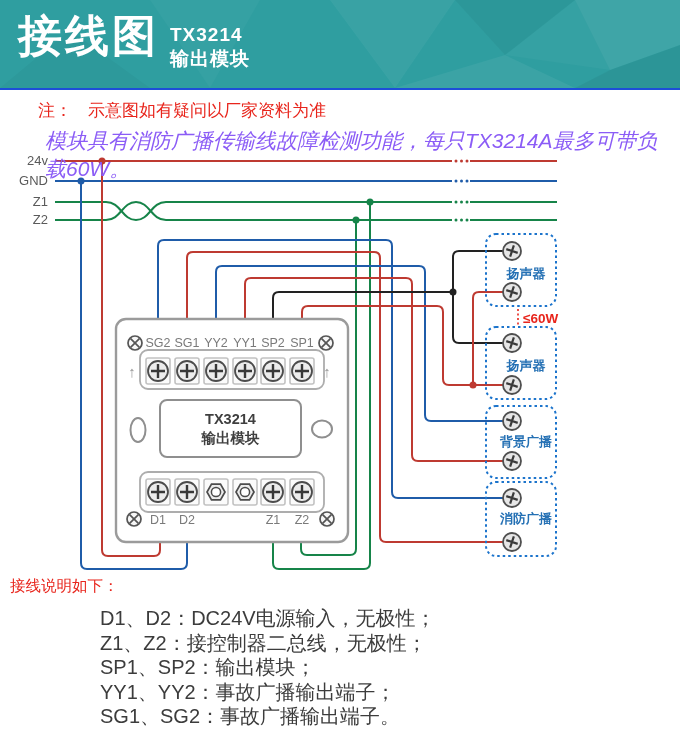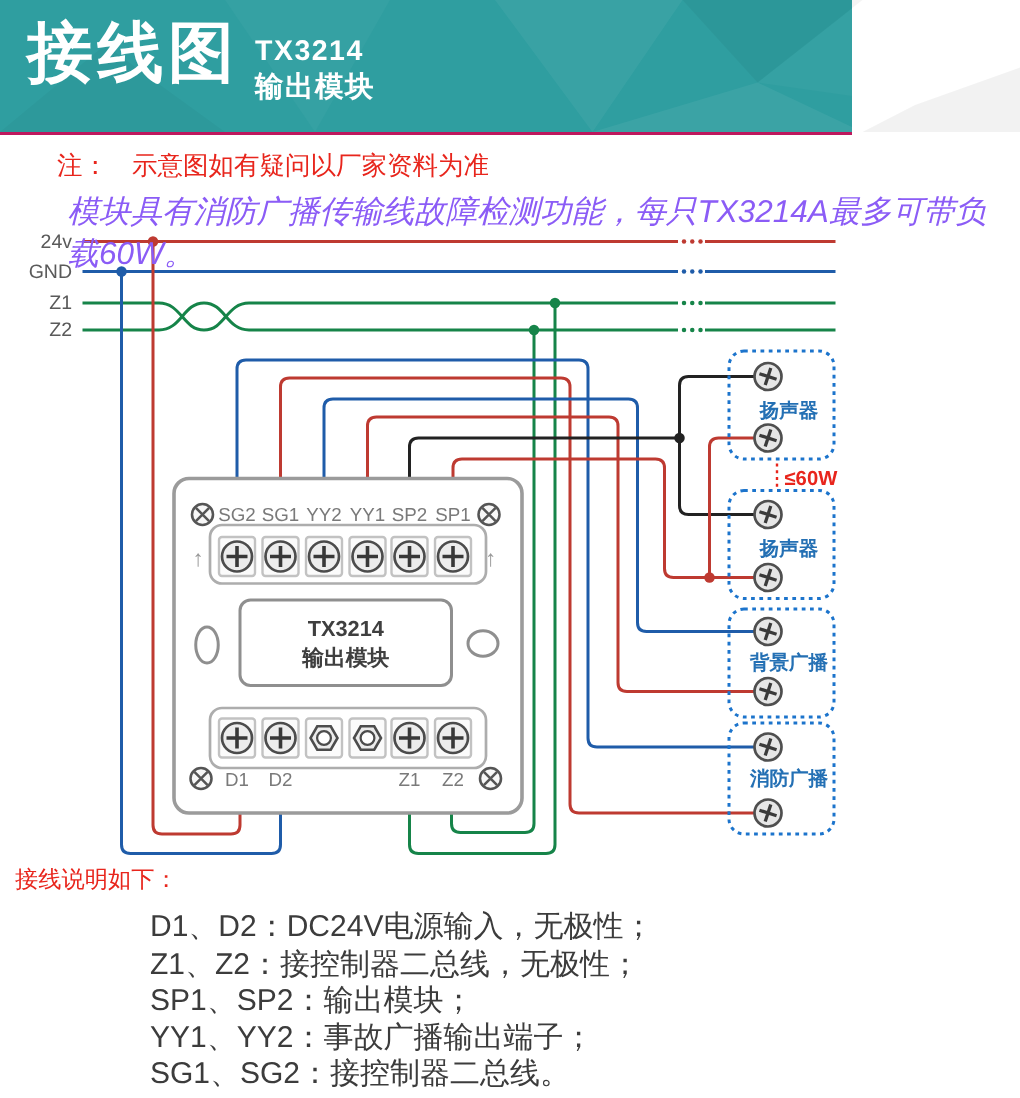--- a/index.html
+++ b/index.html
@@ -2,22 +2,22 @@
 <html style="--header-teal: #2F9EA0; --wire-red: #BE3A31; --wire-blue: #1F5CA9; --wire-green: #168449; --wire-black: #222222; --box-blue: #1C74CC; --text-blue: #2470B4; --note-red: #E8251C;"><head>
 <meta charset="utf-8">
 <style>
   html,body{margin:0;padding:0;}
   body{
     width:680px;height:732px;position:relative;background:#fff;overflow:hidden;
     font-family:"Liberation Sans","DejaVu Sans",sans-serif;
   }
   
   .header{
-    position:absolute;top:0;left:0;width:568px;height:88px;
-    background:var(--header-teal);border-bottom:2px solid #be185d;
+    position:absolute;top:0;left:0;width:680px;height:88px;
+    background:var(--header-teal);border-bottom:2px solid #1d4ed8;
   }
   .header svg.facets{position:absolute;top:0;left:0;width:680px;height:88px;}
   .header-title{
     position:absolute;left:18px;top:12px;font-size:44px;font-weight:bold;
     color:#fff;letter-spacing:3px;line-height:1.1;
   }
   .header-model{
     position:absolute;left:170px;top:23px;color:#fff;font-size:19px;
     font-weight:bold;line-height:24px;letter-spacing:1px;
   }
@@ -225,15 +225,15 @@
   <div class="note-line2">模块具有消防广播传输线故障检测功能，每只TX3214A最多可带负载60W。</div>
 </div>
 
 <div class="instructions">
   <div class="instr-heading">接线说明如下：</div>
   <div class="instr-items">
     <div>D1、D2：DC24V电源输入，无极性；</div>
     <div>Z1、Z2：接控制器二总线，无极性；</div>
     <div>SP1、SP2：输出模块；</div>
     <div>YY1、YY2：事故广播输出端子；</div>
-    <div>SG1、SG2：接控制器二总线。</div>
+    <div>SG1、SG2：事故广播输出端子。</div>
   </div>
 </div>
 
 </body></html>

